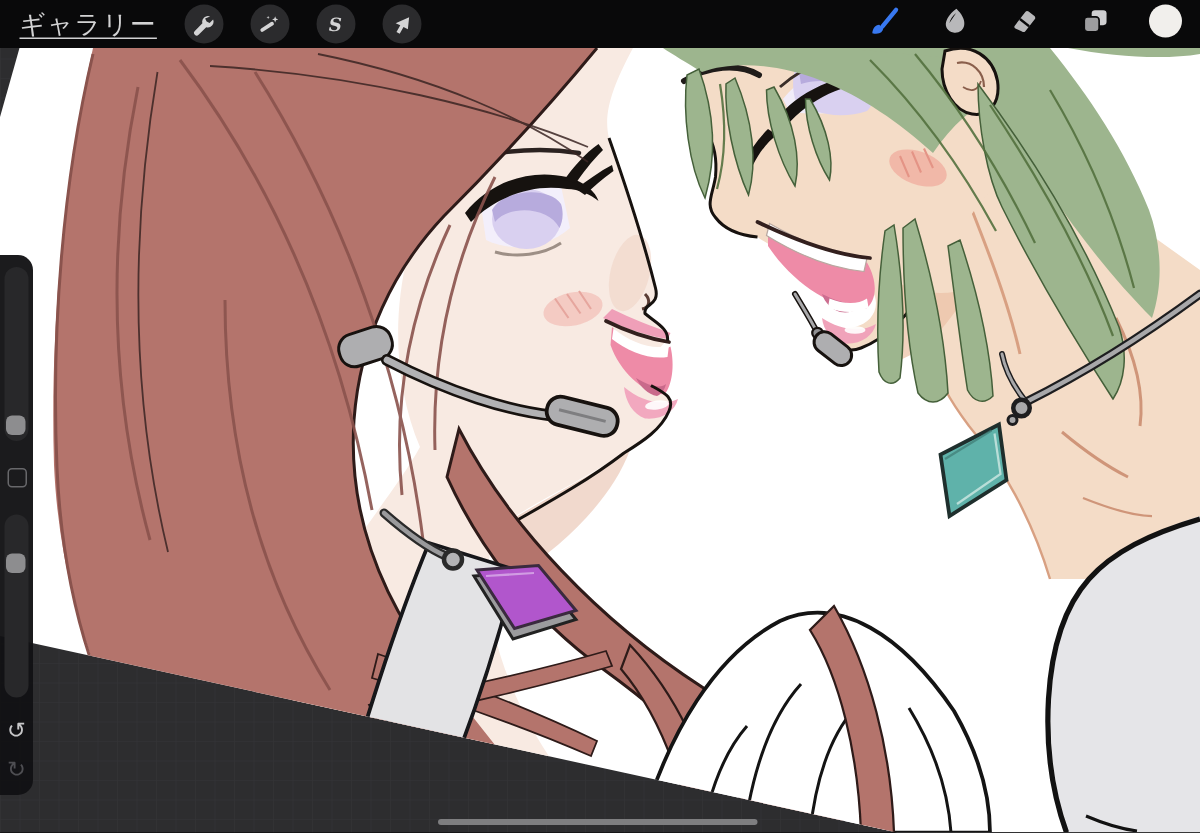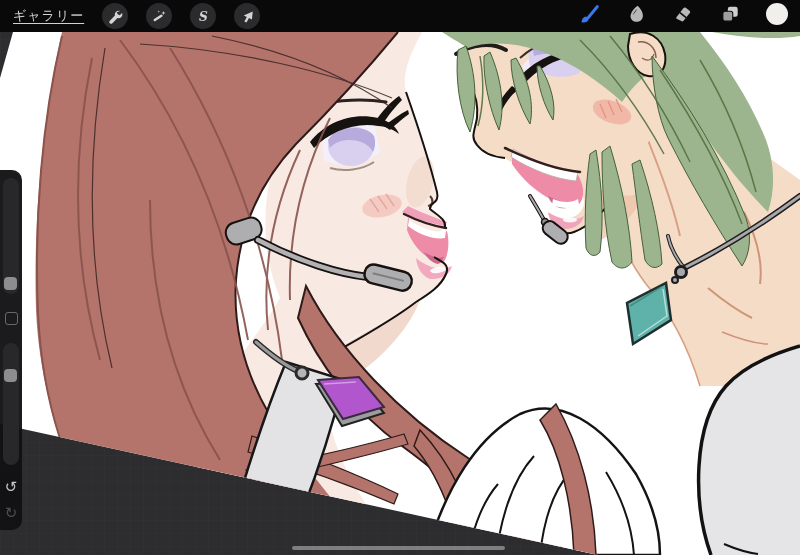--- a/index.html
+++ b/index.html
@@ -1,21 +1,21 @@
 <!DOCTYPE html>
 <html style="--accent-blue: #3878f0; --topbar-bg: #09090a; --icon-gray: #c9c9cb; --workspace-bg: #2d2d2f; --grid-line: #38383b; --canvas-white: #ffffff; --hair-red: #b4746c; --hair-red-line: #8a534d; --hair-green: #9db58e; --hair-green-line: #54713f; --skin-left: #f8eae2; --skin-right: #f4dcc7; --pendant-purple: #b156cc; --pendant-teal: #5fb2aa; --mouth-pink: #ee8ba7; --iris-lavender: #d9d0f0; --hardware-gray: #aeaeb0; --scrollbar-gray: #7e7e80;"><head>
 <meta charset="utf-8">
 <style>
   html,body{margin:0;padding:0;background:#000;}
   #stage{position:relative;width:800px;height:555px;overflow:hidden;
          font-family:"Liberation Sans","DejaVu Sans",sans-serif;background:#2d2d2f;}
   
   #topbar{position:absolute;left:0;top:0;width:800px;height:32px;background:#09090a;
           display:flex;align-items:center;z-index:20;}
-  .gallery{color:#d2d2d3;font-size:13px;margin-left:13px;letter-spacing:1px;
+  .gallery{color:#d2d2d3;font-size:17px;margin-left:13px;letter-spacing:1px;
            text-decoration:underline;text-underline-offset:3px;cursor:pointer;}
   .tool-circle{width:26px;height:26px;border-radius:50%;background:#2b2b2d;
                display:flex;align-items:center;justify-content:center;flex:0 0 auto;cursor:pointer;}
   .tool-circle svg{display:block;}
   .lt{margin-left:18px;}
   .right-tools{position:absolute;right:0;top:0;height:32px;display:flex;align-items:center;}
   .flat-tool{width:30px;height:30px;display:flex;align-items:center;justify-content:center;
              margin-right:17px;cursor:pointer;}
   
   #sidebar{position:absolute;left:0;top:170px;width:22px;height:360px;background:rgba(18,18,20,.96);

